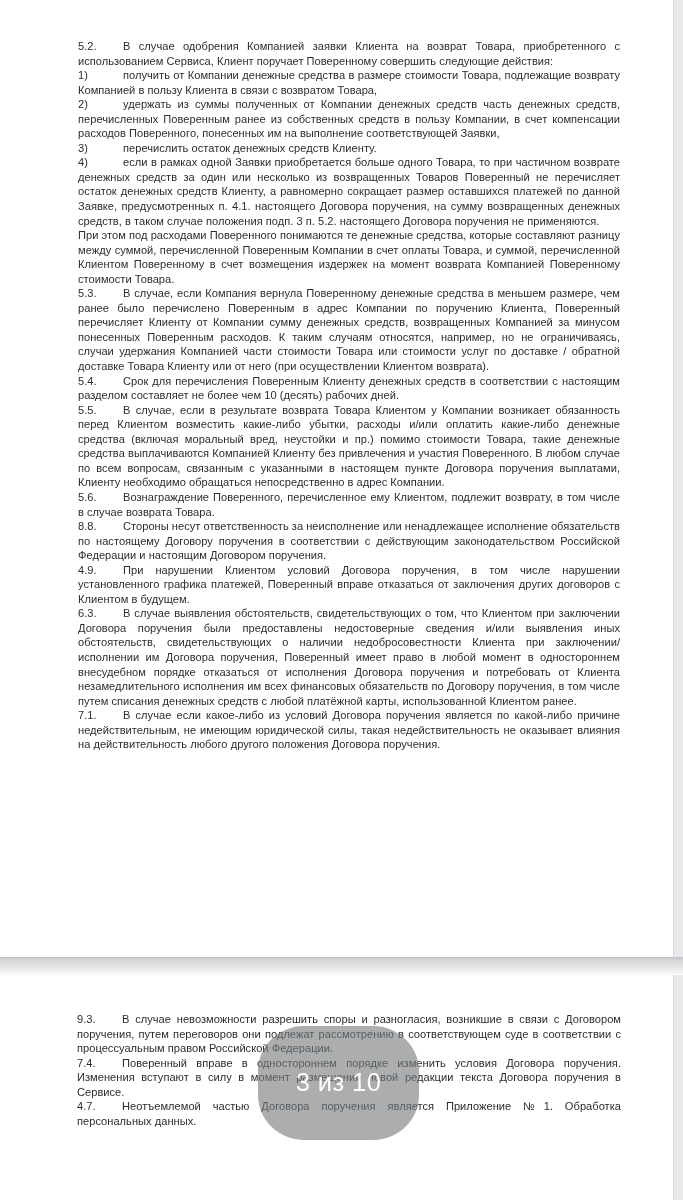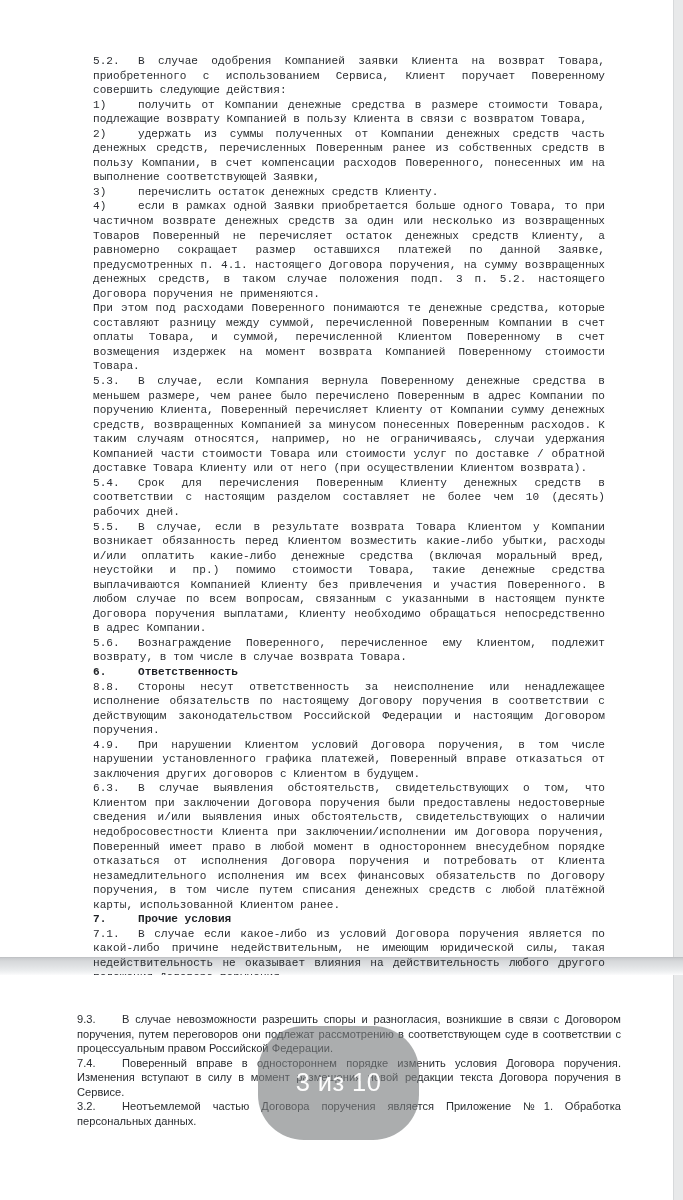--- a/index.html
+++ b/index.html
@@ -26,22 +26,21 @@
 
   .page {
     position: relative;
     width: 674px;
     background: #ffffff;
     border-right: 1px solid #d7d9db;
   }
 
   .page-1 {
     height: 957px;
-    padding: 16px;
-    font-family: Liberation Mono, monospace;
+    padding: 1px;
   }
 
   .page-2 {
     height: 225px;
   }
 
   .page-gap {
     width: 683px;
     height: 18px;
     background: linear-gradient(to bottom,
@@ -143,46 +142,44 @@
       <p class="para gap"><span>При этом под расходами Поверенного понимаются те денежные средства, которые составляют разницу между суммой, перечисленной Поверенным Компании в счет оплаты Товара, и суммой, перечисленной Клиентом Поверенному в счет возмещения издержек на момент возврата Компанией Поверенному стоимости Товара.</span></p>
 
       <p class="para gap"><span class="num">5.3.</span><span>В случае, если Компания вернула Поверенному денежные средства в меньшем размере, чем ранее было перечислено Поверенным в адрес Компании по поручению Клиента, Поверенный перечисляет Клиенту от Компании сумму денежных средств, возвращенных Компанией за минусом понесенных Поверенным расходов. К таким случаям относятся, например, но не ограничиваясь, случаи удержания Компанией части стоимости Товара или стоимости услуг по доставке / обратной доставке Товара Клиенту или от него (при осуществлении Клиентом возврата).</span></p>
 
       <p class="para gap"><span class="num">5.4.</span><span>Срок для перечисления Поверенным Клиенту денежных средств в соответствии с настоящим разделом составляет не более чем 10 (десять) рабочих дней.</span></p>
 
       <p class="para gap"><span class="num">5.5.</span><span>В случае, если в результате возврата Товара Клиентом у Компании возникает обязанность перед Клиентом возместить какие-либо убытки, расходы и/или оплатить какие-либо денежные средства (включая моральный вред, неустойки и пр.) помимо стоимости Товара, такие денежные средства выплачиваются Компанией Клиенту без привлечения и участия Поверенного. В любом случае по всем вопросам, связанным с указанными в настоящем пункте Договора поручения выплатами, Клиенту необходимо обращаться непосредственно в адрес Компании.</span></p>
 
       <p class="para gap"><span class="num">5.6.</span><span>Вознаграждение Поверенного, перечисленное ему Клиентом, подлежит возврату, в том числе в случае возврата Товара.</span></p>
 
-      <p class="heading gap-head"><span class="num">6.</span><span>Ответственность</span></p>
 
       <p class="para gap-sm"><span class="num">8.8.</span><span>Стороны несут ответственность за неисполнение или ненадлежащее исполнение обязательств по настоящему Договору поручения в соответствии с действующим законодательством Российской Федерации и настоящим Договором поручения.</span></p>
 
       <p class="para gap"><span class="num">4.9.</span><span>При нарушении Клиентом условий Договора поручения, в том числе нарушении установленного графика платежей, Поверенный вправе отказаться от заключения других договоров с Клиентом в будущем.</span></p>
 
       <p class="para gap"><span class="num">6.3.</span><span>В случае выявления обстоятельств, свидетельствующих о том, что Клиентом при заключении Договора поручения были предоставлены недостоверные сведения и/или выявления иных обстоятельств, свидетельствующих о наличии недобросовестности Клиента при заключении/исполнении им Договора поручения, Поверенный имеет право в любой момент в одностороннем внесудебном порядке отказаться от исполнения Договора поручения и потребовать от Клиента незамедлительного исполнения им всех финансовых обязательств по Договору поручения, в том числе путем списания денежных средств с любой платёжной карты, использованной Клиентом ранее.</span></p>
 
-      <p class="heading gap-head"><span class="num">7.</span><span>Прочие условия</span></p>
 
       <p class="para gap-sm"><span class="num">7.1.</span><span>В случае если какое-либо из условий Договора поручения является по какой-либо причине недействительным, не имеющим юридической силы, такая недействительность не оказывает влияния на действительность любого другого положения Договора поручения.</span></p>
 
     </div>
   </div>
 
   <div class="page-gap"></div>
 
   <div class="page page-2">
     <div class="content page2-top">
 
 
       <p class="para gap"><span class="num">9.3.</span><span>В случае невозможности разрешить споры и разногласия, возникшие в связи с Договором поручения, путем переговоров они подлежат рассмотрению в соответствующем суде в соответствии с процессуальным правом Российской Федерации.</span></p>
 
       <p class="para gap"><span class="num">7.4.</span><span>Поверенный вправе в одностороннем порядке изменить условия Договора поручения. Изменения вступают в силу в момент размещения новой редакции текста Договора поручения в Сервисе.</span></p>
 
-      <p class="para gap"><span class="num">3.2.</span><span>Неотъемлемой частью Договора поручения является Приложение №1. Обработка персональных данных.</span></p>
+      <p class="para gap"><span class="num">4.7.</span><span>Неотъемлемой частью Договора поручения является Приложение №1. Обработка персональных данных.</span></p>
 
     </div>
   </div>
 
   <div id="page-indicator">
     <span class="label">3 из 10</span>
   </div>
 
 </div>
 

